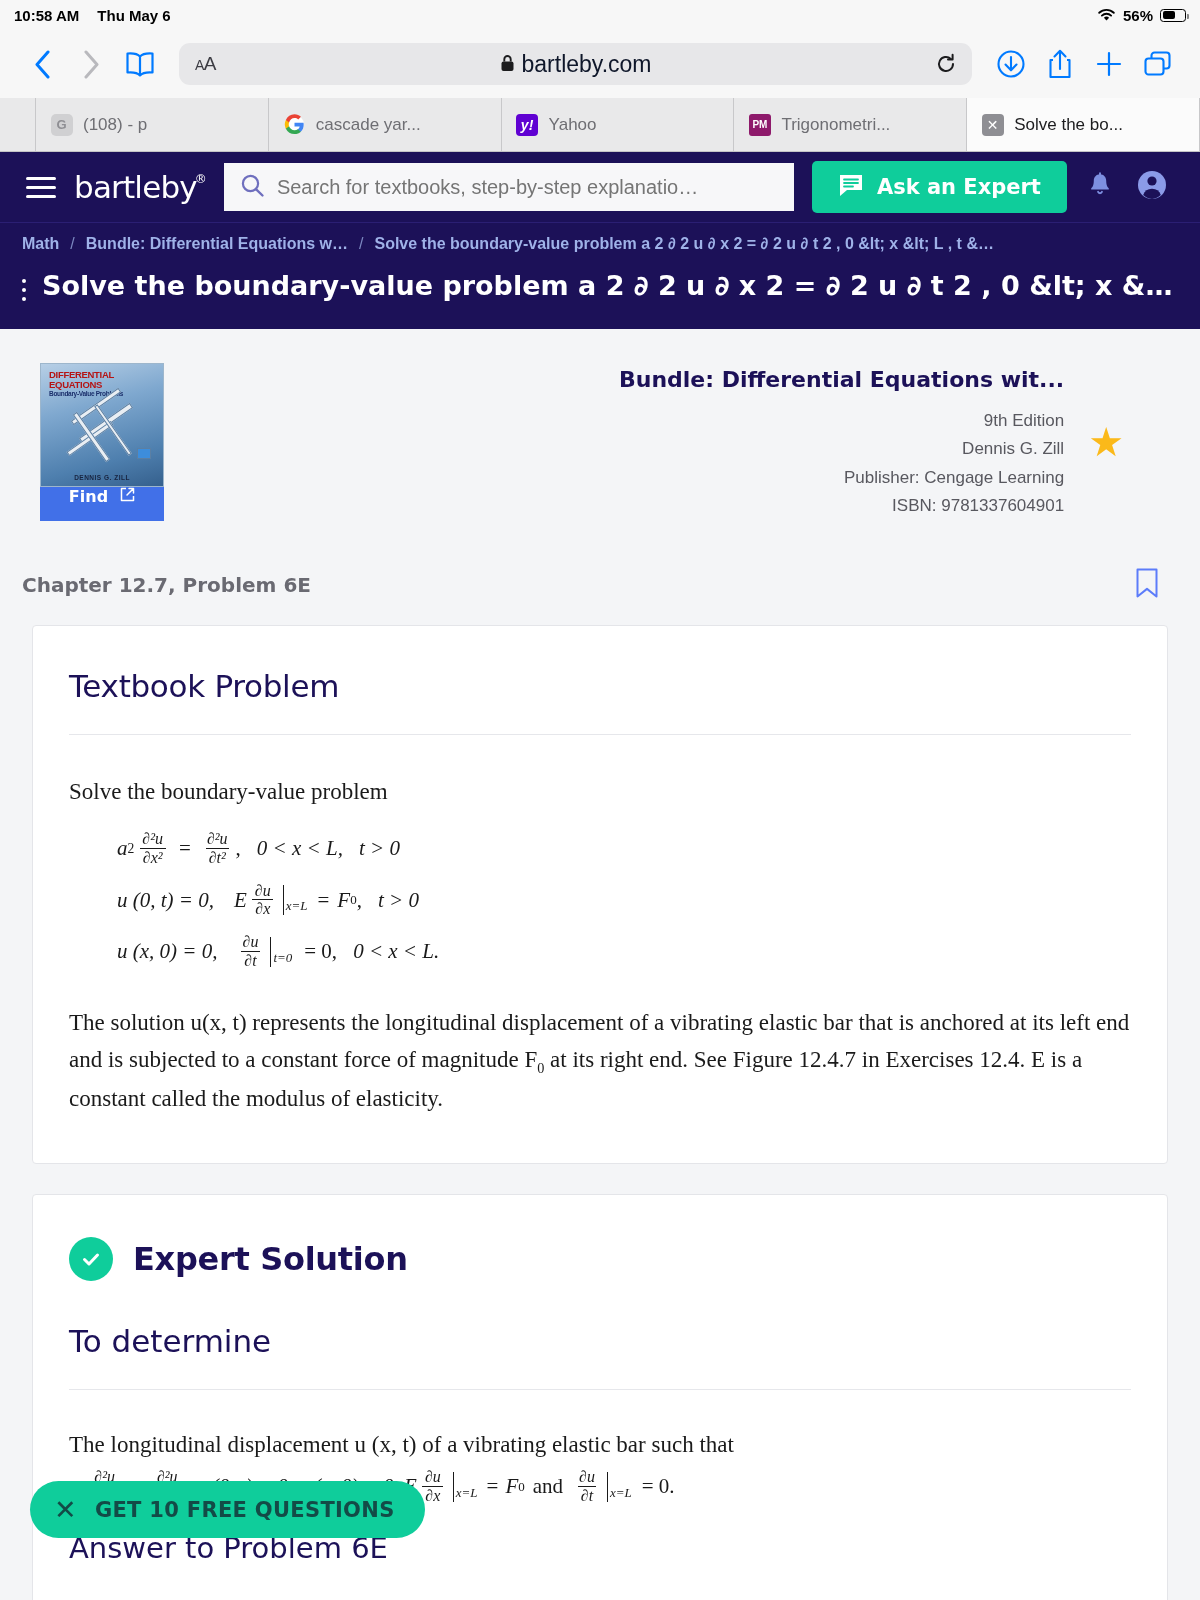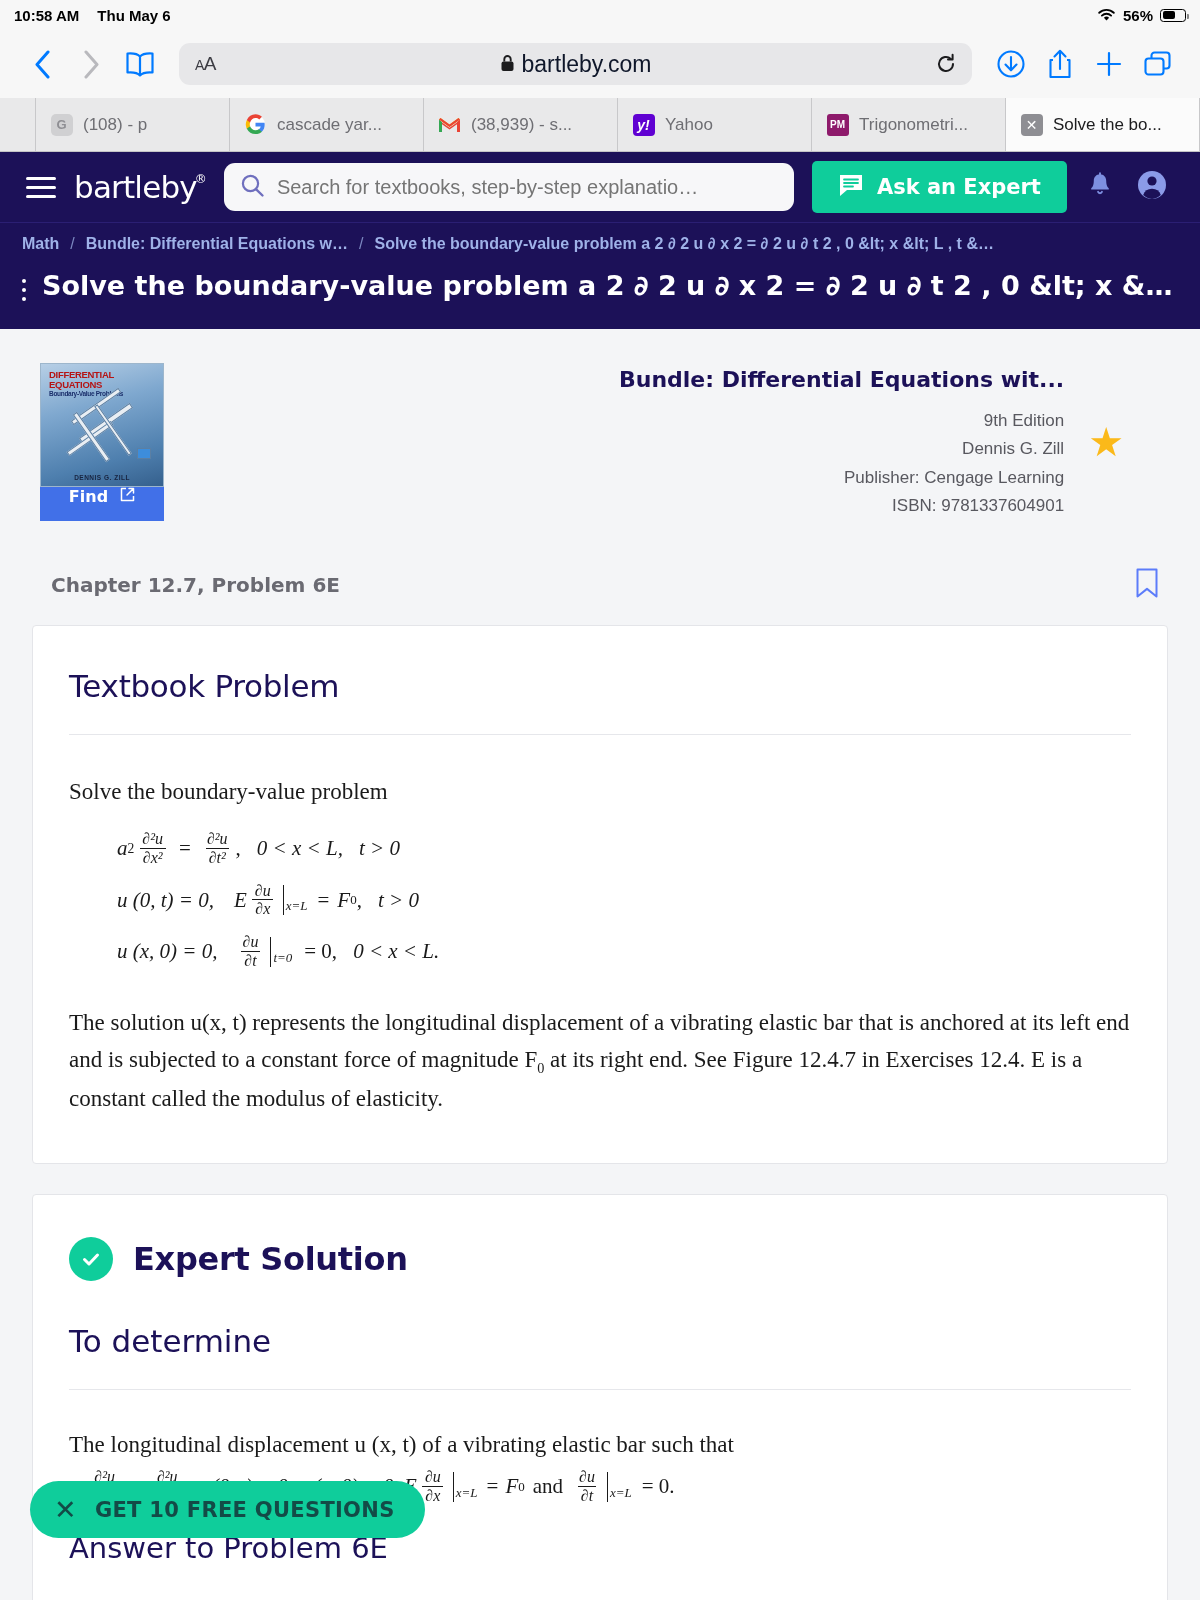--- a/index.html
+++ b/index.html
@@ -138,21 +138,21 @@
     color: #fff; font-size: 31px; font-weight: normal; letter-spacing: -0.8px;
     font-family: "DejaVu Sans", sans-serif;
     position: relative; padding-right: 9px;
   }
   .brand sup { font-size: 12px; position: absolute; top: 3px; right: 0; }
   .search-box {
     flex: 1;
     max-width: 570px;
     height: 48px;
     background: #f7f7f9;
-    border-radius: 11px;
+    border-radius: 0;
     display: flex;
     align-items: center;
     padding: 0 16px;
     gap: 12px;
   }
   .search-box input {
     border: none; outline: none; background: transparent;
     font-size: 20px; color: #8b8b93; width: 100%;
     font-family: "Liberation Sans", sans-serif;
   }
@@ -220,21 +220,20 @@
     font-family: "DejaVu Sans", sans-serif;
   }
   .book-meta { padding-top: 4px; flex: 1; text-align: right; }
   .book-title { color: #1c1158; font-size: 22px; font-weight: bold; font-family: "DejaVu Sans", sans-serif; margin-bottom: 15px; }
   .book-meta p { color: #58585f; font-size: 17px; line-height: 1.68; }
   .star { color: #fbb91a; font-size: 40px; line-height: 1; align-self: center; padding-right: 36px; }
 
   .chapter-row {
     display: flex; align-items: center; justify-content: space-between;
     padding: 46px 40px 22px 22px;
-    margin-left: 29px;
   }
   .chapter-label { color: #6a6a72; font-size: 20px; font-weight: bold; font-family: "DejaVu Sans", sans-serif; }
 
   .card {
     background: #fff; border: 1px solid #e4e5e9; border-radius: 4px;
     margin: 0 32px 30px; padding: 42px 36px 46px;
   }
   .card h2 {
     color: #1c1158; font-size: 31px; font-weight: normal;
     font-family: "DejaVu Sans", sans-serif; letter-spacing: -0.3px;
@@ -375,33 +374,20 @@
     <span class="favicon">
       <svg width="21" height="21" viewBox="0 0 21 21">
           <circle cx="10.5" cy="10.5" r="9.5" fill="#fff"></circle>
           <path d="M19.7 10.7c0-.7-.06-1.3-.18-1.9H10.5v3.6h5.2a4.5 4.5 0 0 1-1.94 2.9v2.4h3.1c1.82-1.67 2.84-4.14 2.84-7z" fill="#4285f4"></path>
           <path d="M10.5 20c2.6 0 4.8-.86 6.4-2.33l-3.1-2.4c-.87.58-1.98.93-3.3.93-2.53 0-4.67-1.7-5.44-4H1.85v2.5A9.66 9.66 0 0 0 10.5 20z" fill="#34a853"></path>
           <path d="M5.06 12.2a5.8 5.8 0 0 1 0-3.7V6H1.85a9.68 9.68 0 0 0 0 8.7l3.2-2.5z" fill="#fbbc05"></path>
           <path d="M10.5 4.1c1.43 0 2.7.5 3.71 1.45l2.75-2.75C15.3 1.25 13.1.35 10.5.35A9.66 9.66 0 0 0 1.85 6l3.2 2.5c.77-2.3 2.91-4.4 5.45-4.4z" fill="#ea4335"></path>
         </svg>
     </span>
     <span class="tab-label">cascade yar...</span>
-  </div>
-  <div class="tab">
-    <span class="favicon">
-      <svg width="23" height="18" viewBox="0 0 23 18">
-          <path d="M2 16V5l9.5 6.8L21 5v11h-2V8.2l-7.5 5.4L4 8.2V16z" fill="#ea4335"></path>
-          <path d="M2 16V5l2-1.5 7.5 5.5V16z" fill="#4285f4" opacity="0"></path>
-          <path d="M1 3.5 11.5 11 22 3.5 20.5 2 11.5 8.6 2.5 2z" fill="#fbbc05"></path>
-          <path d="M1 3.5V16h3V6.2z" fill="#34a853"></path>
-          <path d="M22 3.5V16h-3V6.2z" fill="#ea4335"></path>
-          <path d="M11.5 11 1 3.5 2.5 2l9 6.6L20.5 2 22 3.5z" fill="#ea4335"></path>
-        </svg>
-    </span>
-    <span class="tab-label">(38,939) - s...</span>
   </div>
   <div class="tab">
     <span class="favicon">
         <span class="fav-yahoo">y!</span>
       </span>
     <span class="tab-label">Yahoo</span>
   </div>
   <div class="tab">
     <span class="favicon">
         <span class="fav-pm">PM</span>

